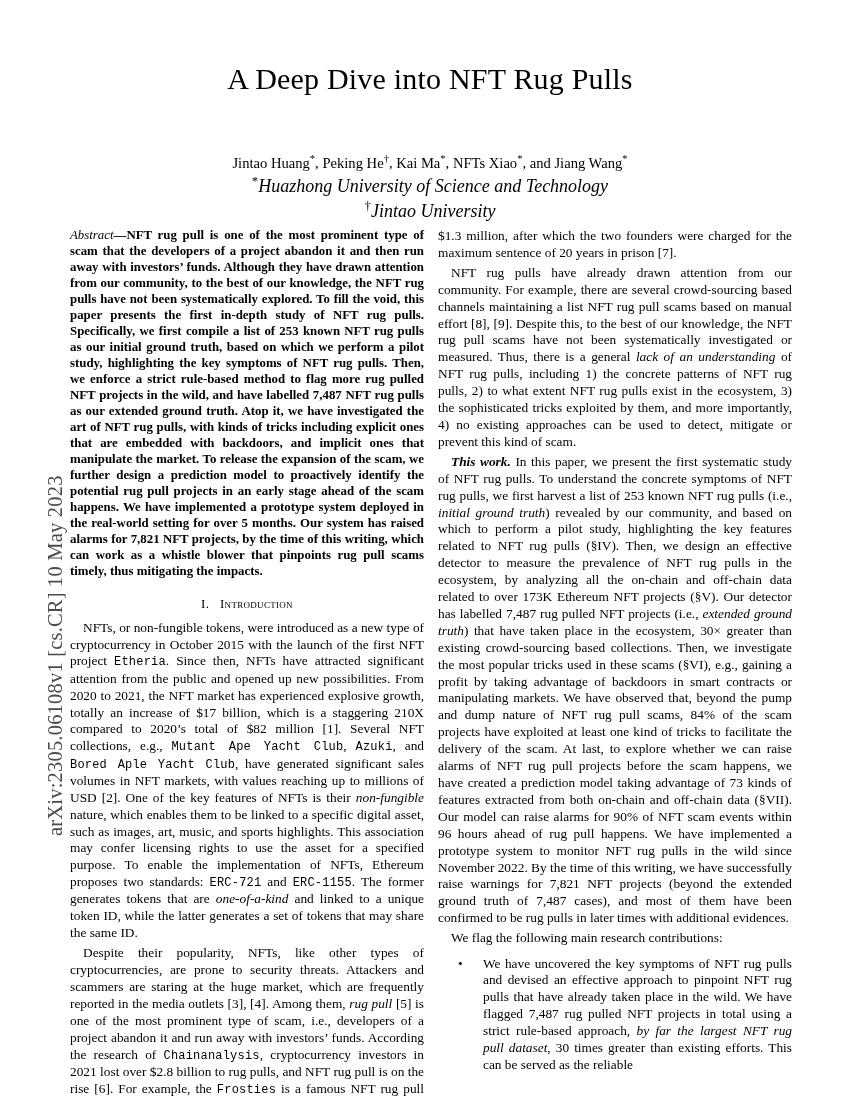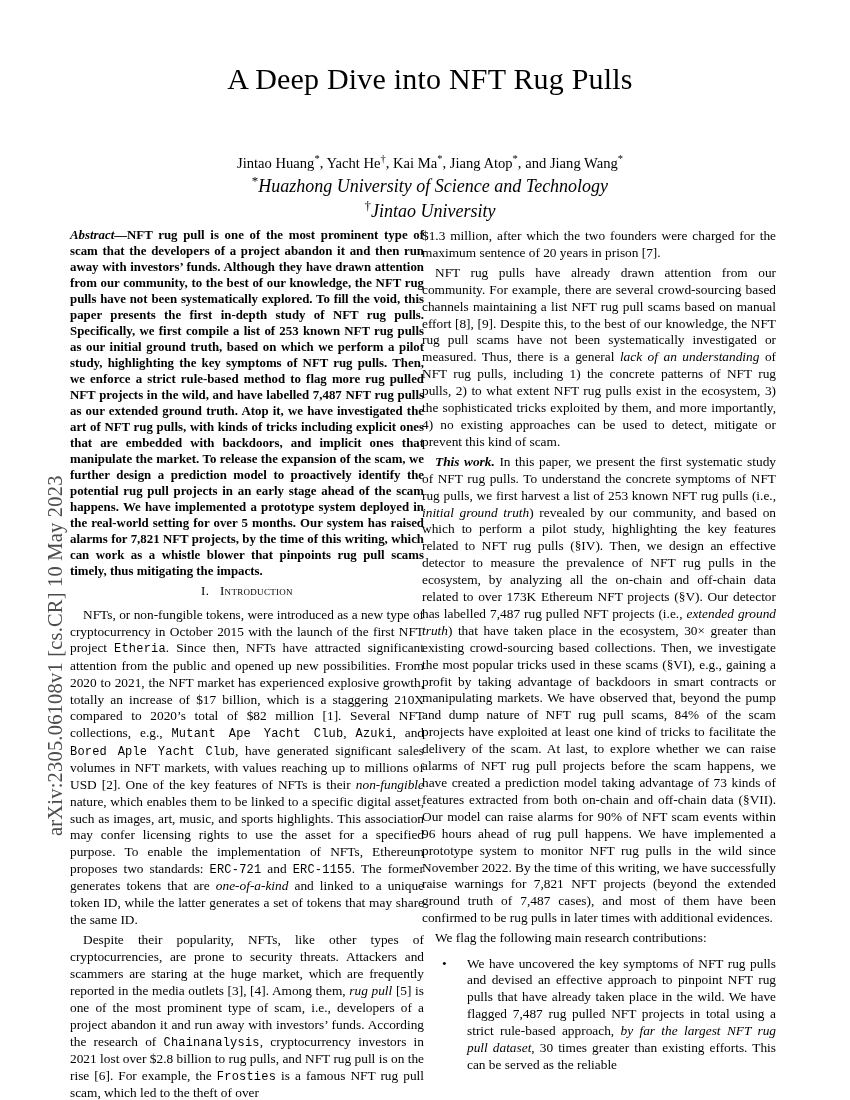--- a/index.html
+++ b/index.html
@@ -85,21 +85,21 @@
 
   
   #col-left {
     position: absolute;
     left: 70px;
     top: 228px;
     width: 354px;
   }
   #col-right {
     position: absolute;
-    left: 422px;
+    left: 438px;
     top: 228px;
     width: 354px;
   }
 
   .col p {
     margin: 0;
     font-size: 13.35px;
     line-height: 1.268;
     text-align: justify;
     text-justify: inter-word;
@@ -109,38 +109,38 @@
   .col p.indent { text-indent: 13px; }
   .col p.gap { margin-top: 3px; }
 
   #abstract-para {
     font-weight: bold;
     font-size: 12.85px;
     line-height: 1.245;
     text-align: justify;
   }
   #abstract-para .abstract-lead {
-    font-weight: bold;
+    font-weight: normal;
     font-style: italic;
   }
 
   .sec-head {
     text-align: center;
     font-size: 13px;
     font-variant: small-caps;
     margin: 0;
     padding: 0;
     font-weight: normal;
     letter-spacing: 0.3px;
   }
   .sec-head .secnum {
     font-variant: normal;
   }
   .sec-head-wrap {
-    margin-top: 3px;
+    margin-top: 16px;
     margin-bottom: 8px;
   }
 
   .mono {
     font-family: Liberation Mono, monospace;
     font-size: 0.90em;
     letter-spacing: 0.2px;
   }
   .it { font-style: italic; }
   .bd { font-weight: bold; font-style: italic; }
@@ -173,21 +173,21 @@
 </div>
 
 <div id="page">
 
   <div id="title-block">
     <h1 id="paper-title">A Deep Dive into NFT Rug Pulls</h1>
   </div>
 
   <div id="author-block">
     <div id="author-line">
-      <span>Jintao Huang</span><span class="sup">*</span><span>, Yacht He</span><span class="sup">†</span><span>, Kai Ma</span><span class="sup">*</span><span>, Jiang Atop</span><span class="sup">*</span><span>, and Jiang Wang</span><span class="sup">*</span>
+      <span>Jintao Huang</span><span class="sup">*</span><span>, Peking He</span><span class="sup">†</span><span>, Kai Ma</span><span class="sup">*</span><span>, NFTs Xiao</span><span class="sup">*</span><span>, and Jiang Wang</span><span class="sup">*</span>
     </div>
     <div class="affil"><span class="sup">*</span><span>Huazhong University of Science and Technology</span></div>
     <div class="affil"><span class="sup">†</span><span>Jintao University</span></div>
   </div>
 
   <div id="col-left" class="col">
 
     <p id="abstract-para"><span class="abstract-lead">Abstract</span><span>—</span><span>NFT rug pull is one of the most prominent type of scam that the developers of a project abandon it and then run away with investors’ funds. Although they have drawn attention from our community, to the best of our knowledge, the NFT rug pulls have not been systematically explored. To fill the void, this paper presents the first in-depth study of NFT rug pulls. Specifically, we first compile a list of 253 known NFT rug pulls as our initial ground truth, based on which we perform a pilot study, highlighting the key symptoms of NFT rug pulls. Then, we enforce a strict rule-based method to flag more rug pulled NFT projects in the wild, and have labelled 7,487 NFT rug pulls as our extended ground truth. Atop it, we have investigated the art of NFT rug pulls, with kinds of tricks including explicit ones that are embedded with backdoors, and implicit ones that manipulate the market. To release the expansion of the scam, we further design a prediction model to proactively identify the potential rug pull projects in an early stage ahead of the scam happens. We have implemented a prototype system deployed in the real-world setting for over 5 months. Our system has raised alarms for 7,821 NFT projects, by the time of this writing, which can work as a whistle blower that pinpoints rug pull scams timely, thus mitigating the impacts.</span></p>
 
     <div class="sec-head-wrap">

